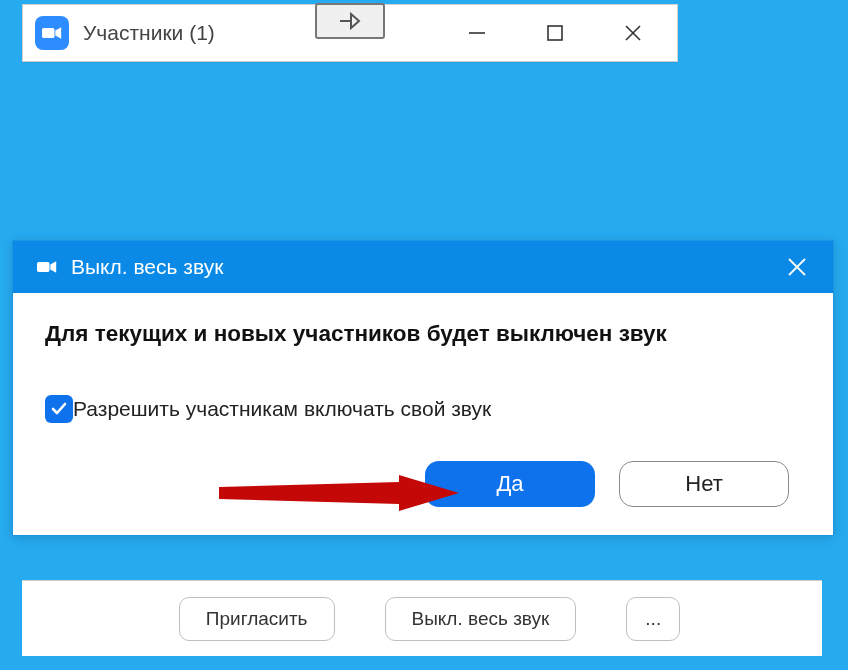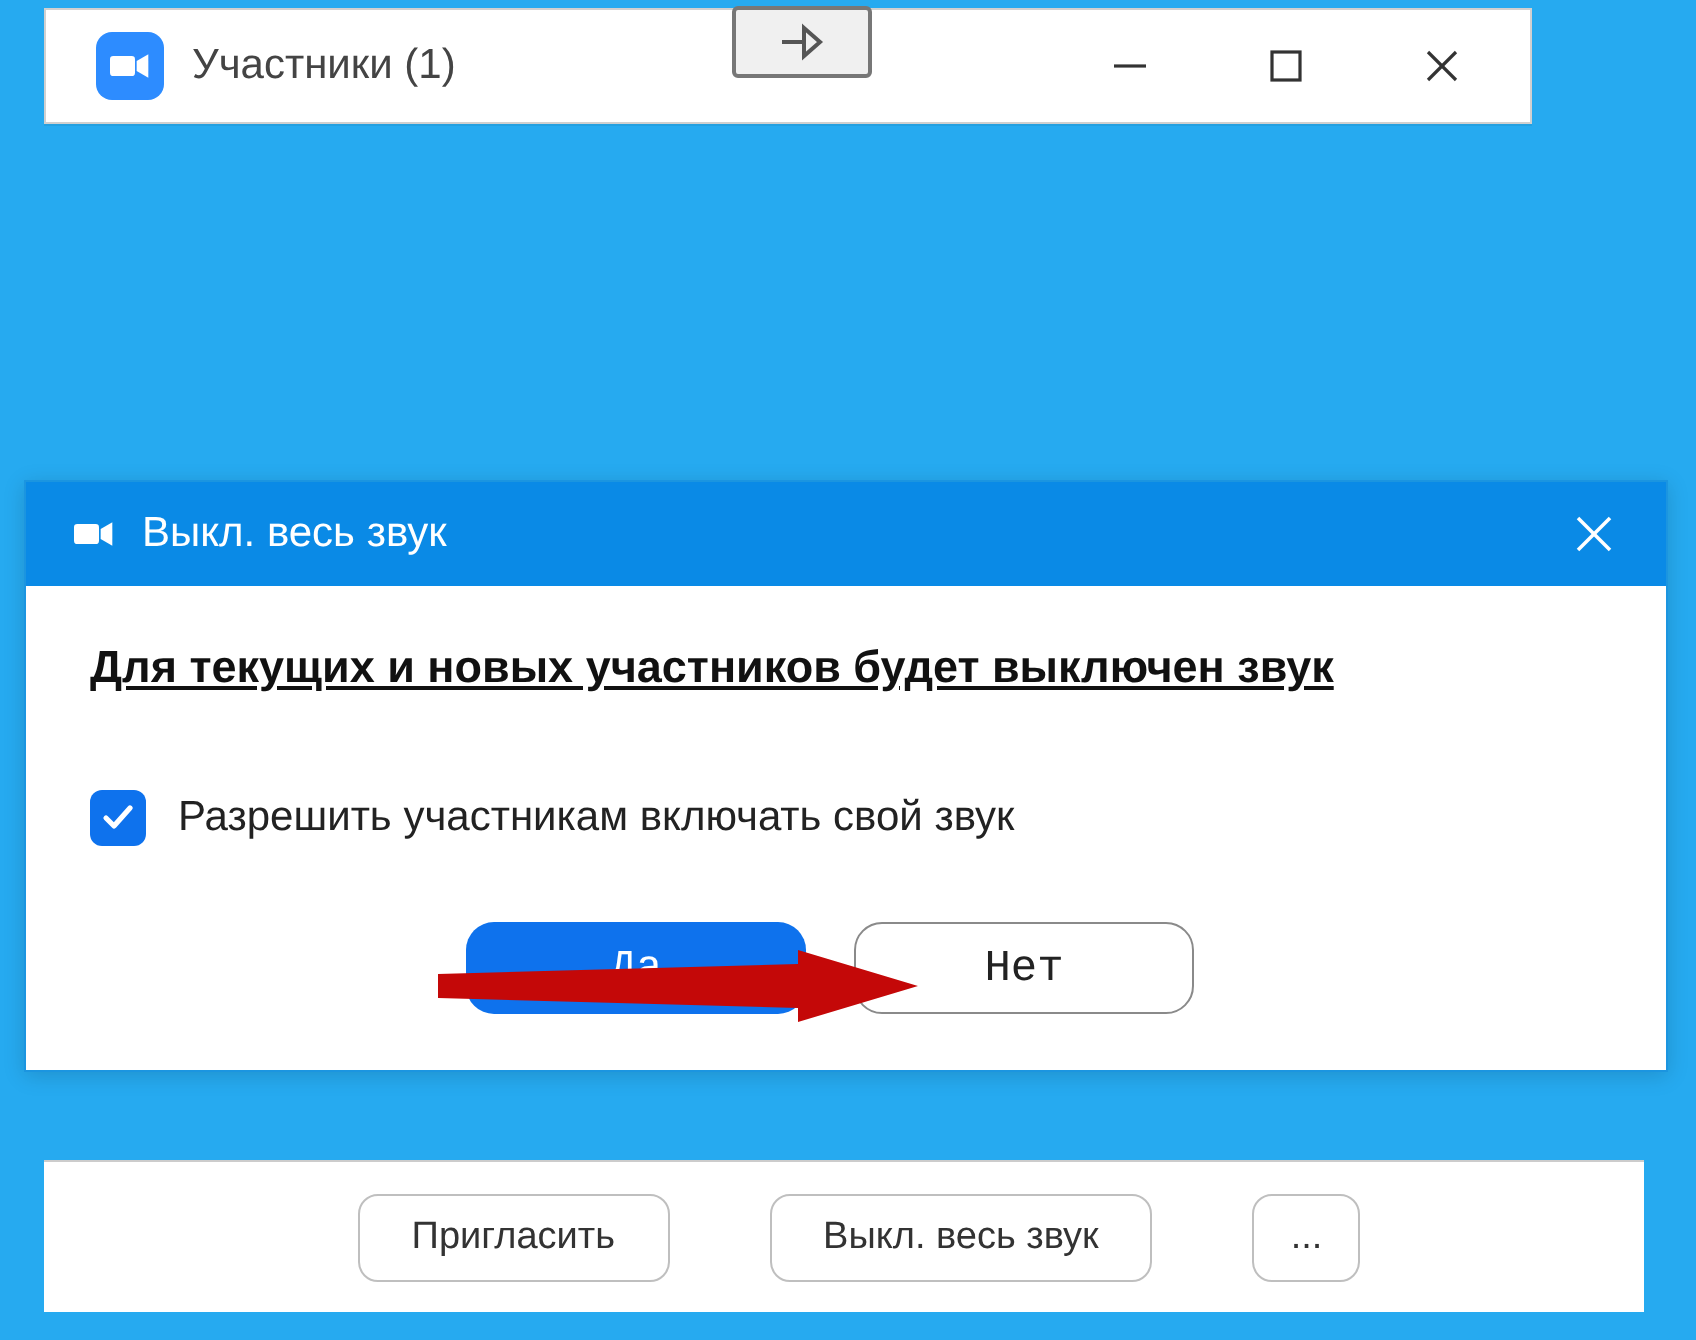--- a/index.html
+++ b/index.html
@@ -10,25 +10,24 @@
     font-family: "Segoe UI", Arial, sans-serif;
     background: #26aaf0;
     position: relative;
     overflow: hidden;
   }
   
   .participants-window {
     position: absolute;
     left: 22px;
     top: 4px;
-    width: 744px;
+    width: 656px;
     background: #fff;
     border: 1px solid #d0d0d0;
     box-shadow: 0 1px 0 rgba(0,0,0,0.06);
-    padding-left: 13px;
   }
   .pw-titlebar {
     height: 56px;
     display: flex;
     align-items: center;
     padding: 0 10px 0 12px;
     position: relative;
   }
   .zoom-badge {
     width: 34px;
@@ -126,35 +125,34 @@
     height:52px;
     display:flex; align-items:center;
     color:#fff; padding:0 16px;
     font-size:21px;
   }
   .dlg-title .zoom-badge{background:transparent; width:36px; height:36px; margin-right:6px;}
   .dlg-title .close{margin-left:auto; display:flex; align-items:center; justify-content:center; width:40px; height:40px;}
   .dlg-body{
     padding:28px 32px 8px 32px;
   }
-  .dlg-head{font-size:22.5px; font-weight:700; color:#111;text-decoration:underline;}
+  .dlg-head{font-size:22.5px; font-weight:700; color:#111;}
   .chk-row{
     margin-top:48px;
-    display:flex; align-items:center; gap:16px;
+    display:flex; align-items:center; 
     font-size:21px; color:#222;
   }
   .chk{
     width:28px; height:28px; border-radius:6px;
     background:#0e72ed; display:flex; align-items:center; justify-content:center;
   }
   .btn-row{
-    display:flex; gap:24px; justify-content:center;
+    display:flex; gap:24px; justify-content:flex-end;
     padding:30px 44px 28px 28px;
     position:relative;
-    font-family:Liberation Mono, monospace;
   }
   .btn-row .btn{
     width:170px; height:46px;
     border-radius:14px;
     font-size:22px;
     display:flex; align-items:center; justify-content:center;
   }
   .btn-yes{ background:#0e72ed; color:#fff; }
   .btn-no{ background:#fff; color:#222; border:1px solid #8a8a8a; }
   

